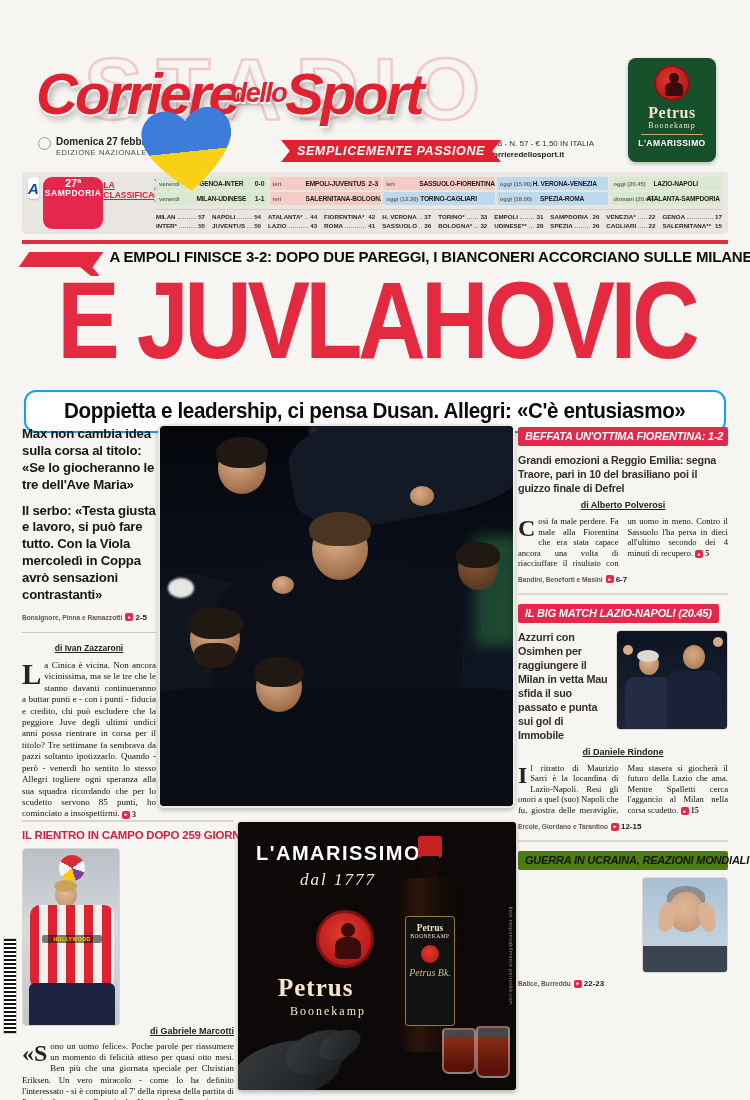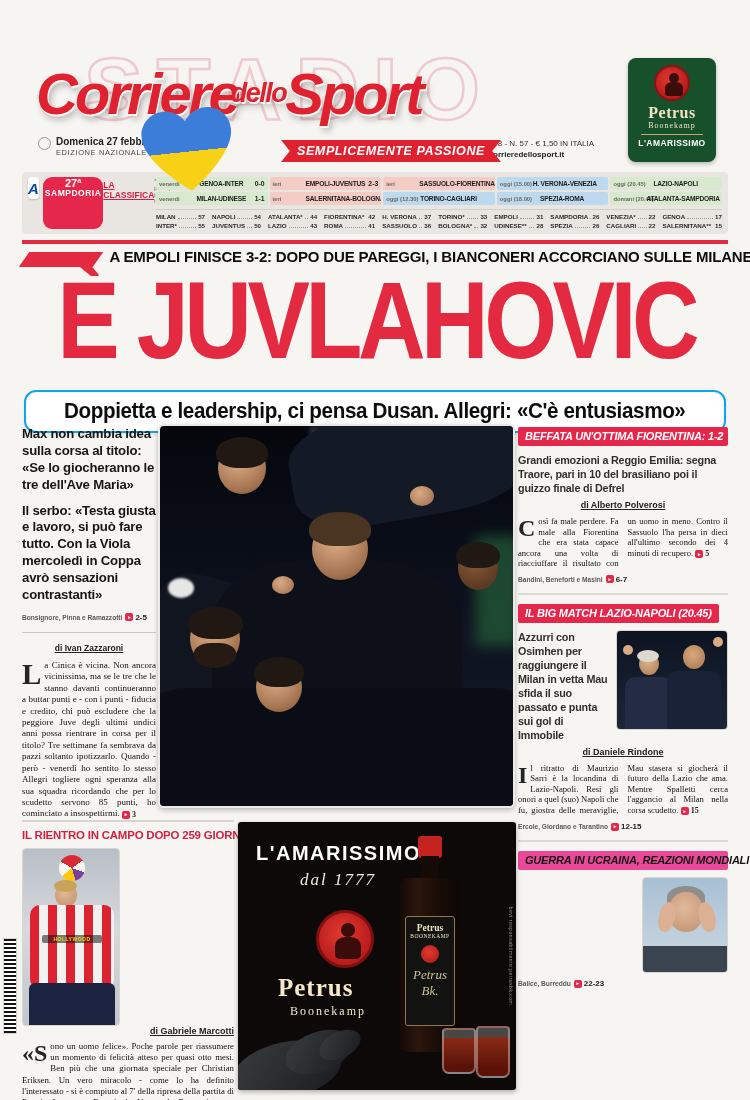--- a/index.html
+++ b/index.html
@@ -115,21 +115,21 @@
 .mp-hand{position:absolute;border-radius:50%;background:radial-gradient(circle at 40% 35%,#d9ab84,#9c6b4a)}
 .hd1{left:112px;top:150px;width:22px;height:18px}
 .hd2{left:250px;top:60px;width:24px;height:20px}
 .mp-pitch{position:absolute;right:-8px;top:110px;width:46px;height:110px;background:#225636;filter:blur(7px);opacity:.8}
 .mp-glove{position:absolute;left:8px;top:152px;width:26px;height:20px;border-radius:50%;background:#e6e6e4;filter:blur(1px)}
 
 
 #right-col{left:518px;top:426px;width:210px;z-index:2}
 .banner{display:inline-block;background:#e5274b;color:#fff;font-weight:900;font-style:italic;font-size:11px;
  letter-spacing:-.2px;padding:3px 7px 4px;border-radius:2px;white-space:nowrap;max-width:100%}
-.banner.yellow{background:#ec4899;color:#141414}
+.banner.yellow{background:#4d7c0f;color:#141414}
 .story-title{margin:7px 0 6px}
 .t-line{font-weight:900;font-size:20.5px;line-height:1.0;letter-spacing:-.7px;color:#101010;
  white-space:nowrap;transform:scaleX(.93);transform-origin:left}
 .t-line-sm{font-weight:900;font-size:17px;line-height:1.08;letter-spacing:-.5px;color:#101010;
  white-space:nowrap;transform:scaleX(.88);transform-origin:left}
 .lead-row{overflow:hidden}
 .lead-sm{font-size:10.8px;font-weight:800;line-height:1.3;color:#33302c;letter-spacing:-.2px}
 .story-photo{float:right;border-radius:4px;border:1px solid #d9d5cf;overflow:hidden;position:relative;margin-left:5px}
 .author-line{clear:both;text-align:center;font-size:9px;font-weight:800;text-decoration:underline;margin:5px 0 6px;color:#222}
 .two-col{columns:2;column-gap:9px}
@@ -200,21 +200,21 @@
 .bottle{position:absolute;left:162px;top:14px;width:60px;height:216px}
 .bottle .cap{position:absolute;left:18px;top:0;width:24px;height:22px;background:#c4231f;border-radius:3px}
 .bottle .neck{position:absolute;left:21px;top:20px;width:18px;height:26px;background:#160a06}
 .bottle .body{position:absolute;left:0;top:42px;width:60px;height:174px;border-radius:10px 10px 8px 8px;
  background:linear-gradient(90deg,#140a06,#2b160c 30%,#160b07 70%,#0d0604)}
 .bottle .label{position:absolute;left:5px;top:80px;width:50px;height:110px;background:#121210;
  border:1px solid #8d7a52;border-radius:3px;text-align:center;color:#efe2c2;padding-top:6px}
 .bottle .label .l1{font-family:"Liberation Serif",serif;font-weight:700;font-size:9.5px}
 .bottle .label .l2{font-family:"Liberation Serif",serif;font-size:5.5px;letter-spacing:.5px}
 .bottle .label .mini{width:18px;height:18px;border-radius:50%;background:radial-gradient(circle at 45% 40%,#e23a2e,#a81717);margin:6px auto 0}
-.bottle .label .sig{font-family:"Liberation Serif",serif;font-style:italic;font-size:13px;color:#cdbf9b;margin-top:4px}
+.bottle .label .sig{font-family:"Liberation Serif",serif;font-style:italic;font-size:10px;color:#cdbf9b;margin-top:4px}
 .glass{position:absolute;width:34px;height:46px;border-radius:4px 4px 7px 7px;border:2px solid rgba(255,255,255,.35);
  background:linear-gradient(180deg,rgba(255,255,255,.25) 0 18%,#8a2c16 18%,#5a1208 85%)}
 .gl1{right:40px;bottom:16px}.gl2{right:6px;bottom:12px;height:52px}
 .gauntlet{position:absolute;left:-6px;bottom:-8px;width:140px;height:92px}
 .gauntlet div{position:absolute;background:linear-gradient(135deg,#3a3d40,#191b1e);border-radius:50%}
 .ga1{left:0;bottom:0;width:110px;height:56px;transform:rotate(-12deg)}
 .ga2{left:52px;bottom:26px;width:70px;height:40px;transform:rotate(-20deg)}
 .ga3{left:86px;bottom:40px;width:44px;height:26px;transform:rotate(-26deg)}
 .ad-note{position:absolute;right:2px;top:50%;transform:translateY(-50%);writing-mode:vertical-rl;
  font-size:5px;color:#8b8b8b;letter-spacing:.5px}

